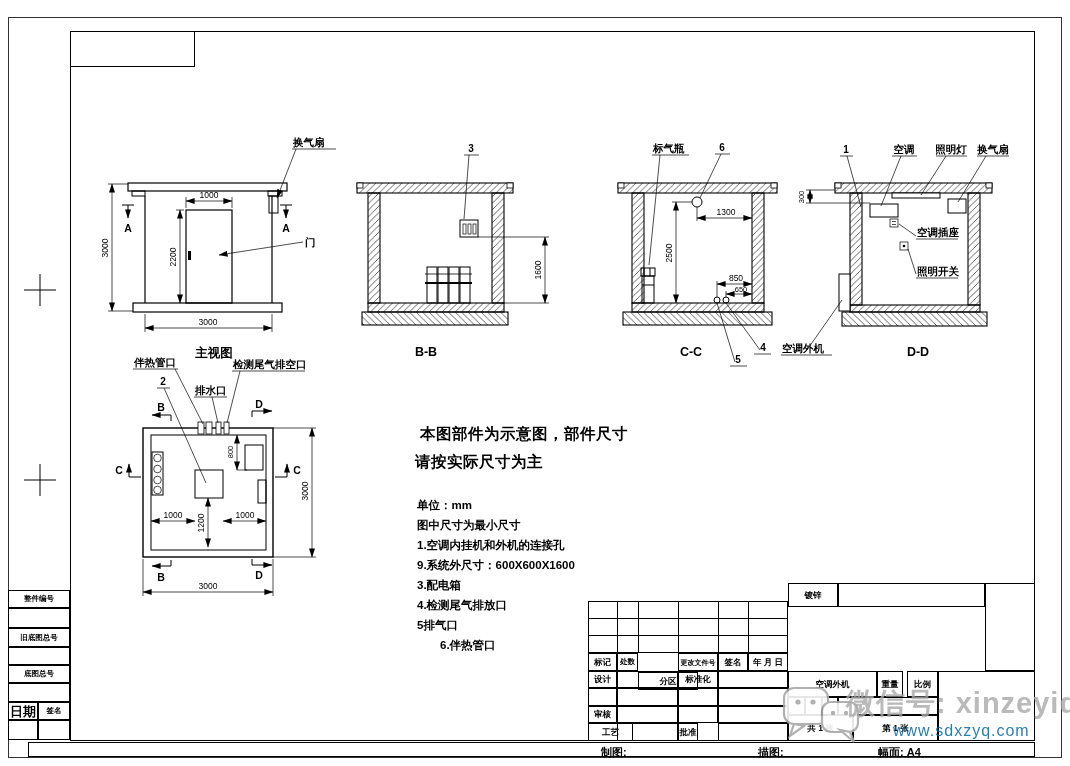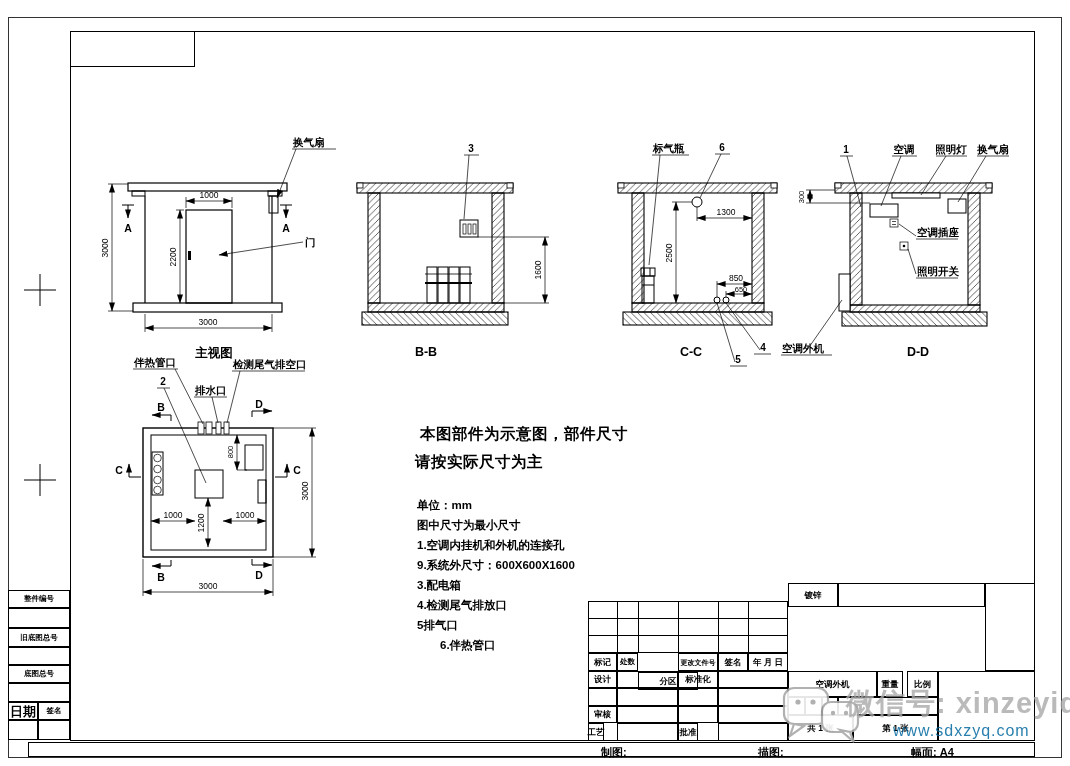--- a/index.html
+++ b/index.html
@@ -81,21 +81,21 @@
   <div class="cell" style="left:588px;top:688px;width:29px;height:18px;"></div>
   <div class="cell" style="left:617px;top:688px;width:61px;height:18px;"></div>
   <div class="cell" style="left:678px;top:688px;width:40px;height:18px;"></div>
   <div class="cell" style="left:718px;top:688px;width:70px;height:18px;"></div>
 
   <div class="cell" style="left:588px;top:706px;width:29px;height:17px;">审核</div>
   <div class="cell" style="left:617px;top:706px;width:61px;height:17px;"></div>
   <div class="cell" style="left:678px;top:706px;width:40px;height:17px;"></div>
   <div class="cell" style="left:718px;top:706px;width:70px;height:17px;"></div>
 
-  <div class="cell" style="left:588px;top:723px;width:16px;height:18px;">工艺</div>
+  <div class="cell" style="left:588px;top:723px;width:45px;height:18px;">工艺</div>
   <div class="cell" style="left:617px;top:723px;width:61px;height:18px;"></div>
   <div class="cell" style="left:678px;top:723px;width:20px;height:18px;">批准</div>
   <div class="cell" style="left:718px;top:723px;width:70px;height:18px;"></div>
 
   <div class="cell" style="left:788px;top:583px;width:50px;height:24px;">镀锌</div>
   <div class="cell" style="left:838px;top:583px;width:147px;height:24px;"></div>
   <div class="cell" style="left:985px;top:583px;width:50px;height:88px;"></div>
   <div class="cell" style="left:788px;top:671px;width:89px;height:26px;">空调外机</div>
   <div class="cell" style="left:877px;top:671px;width:26px;height:26px;">重量</div>
   <div class="cell" style="left:907px;top:671px;width:31px;height:26px;">比例</div>
@@ -103,21 +103,21 @@
   <div class="cell" style="left:788px;top:697px;width:17px;height:18px;"></div>
   <div class="cell" style="left:805px;top:697px;width:17px;height:18px;"></div>
   <div class="cell" style="left:822px;top:697px;width:16px;height:18px;"></div>
   <div class="cell" style="left:838px;top:697px;width:100px;height:18px;"></div>
   <div class="cell" style="left:788px;top:715px;width:65px;height:26px;">共 1 张</div>
   <div class="cell" style="left:853px;top:715px;width:85px;height:26px;">第 1 张</div>
 
   <div class="abs" style="left:28px;top:742px;width:1007px;height:15px;border:1px solid #000;">
     <span class="striplab" style="left:572px;">制图:</span>
     <span class="striplab" style="left:729px;">描图:</span>
-    <span class="striplab" style="left:882px;">幅面: A4</span>
+    <span class="striplab" style="left:849px;">幅面: A4</span>
   </div>
 
   <div class="notes-big" style="left:420px;top:424px;">本图部件为示意图，部件尺寸</div>
   <div class="notes-big" style="left:415px;top:452px;">请按实际尺寸为主</div>
   <div class="notes-sm" style="left:417px;top:498px;">单位：mm</div>
   <div class="notes-sm" style="left:417px;top:518px;">图中尺寸为最小尺寸</div>
   <div class="notes-sm" style="left:417px;top:538px;">1.空调内挂机和外机的连接孔</div>
   <div class="notes-sm" style="left:417px;top:558px;">9.系统外尺寸：600X600X1600</div>
   <div class="notes-sm" style="left:417px;top:578px;">3.配电箱</div>
   <div class="notes-sm" style="left:417px;top:598px;">4.检测尾气排放口</div>

